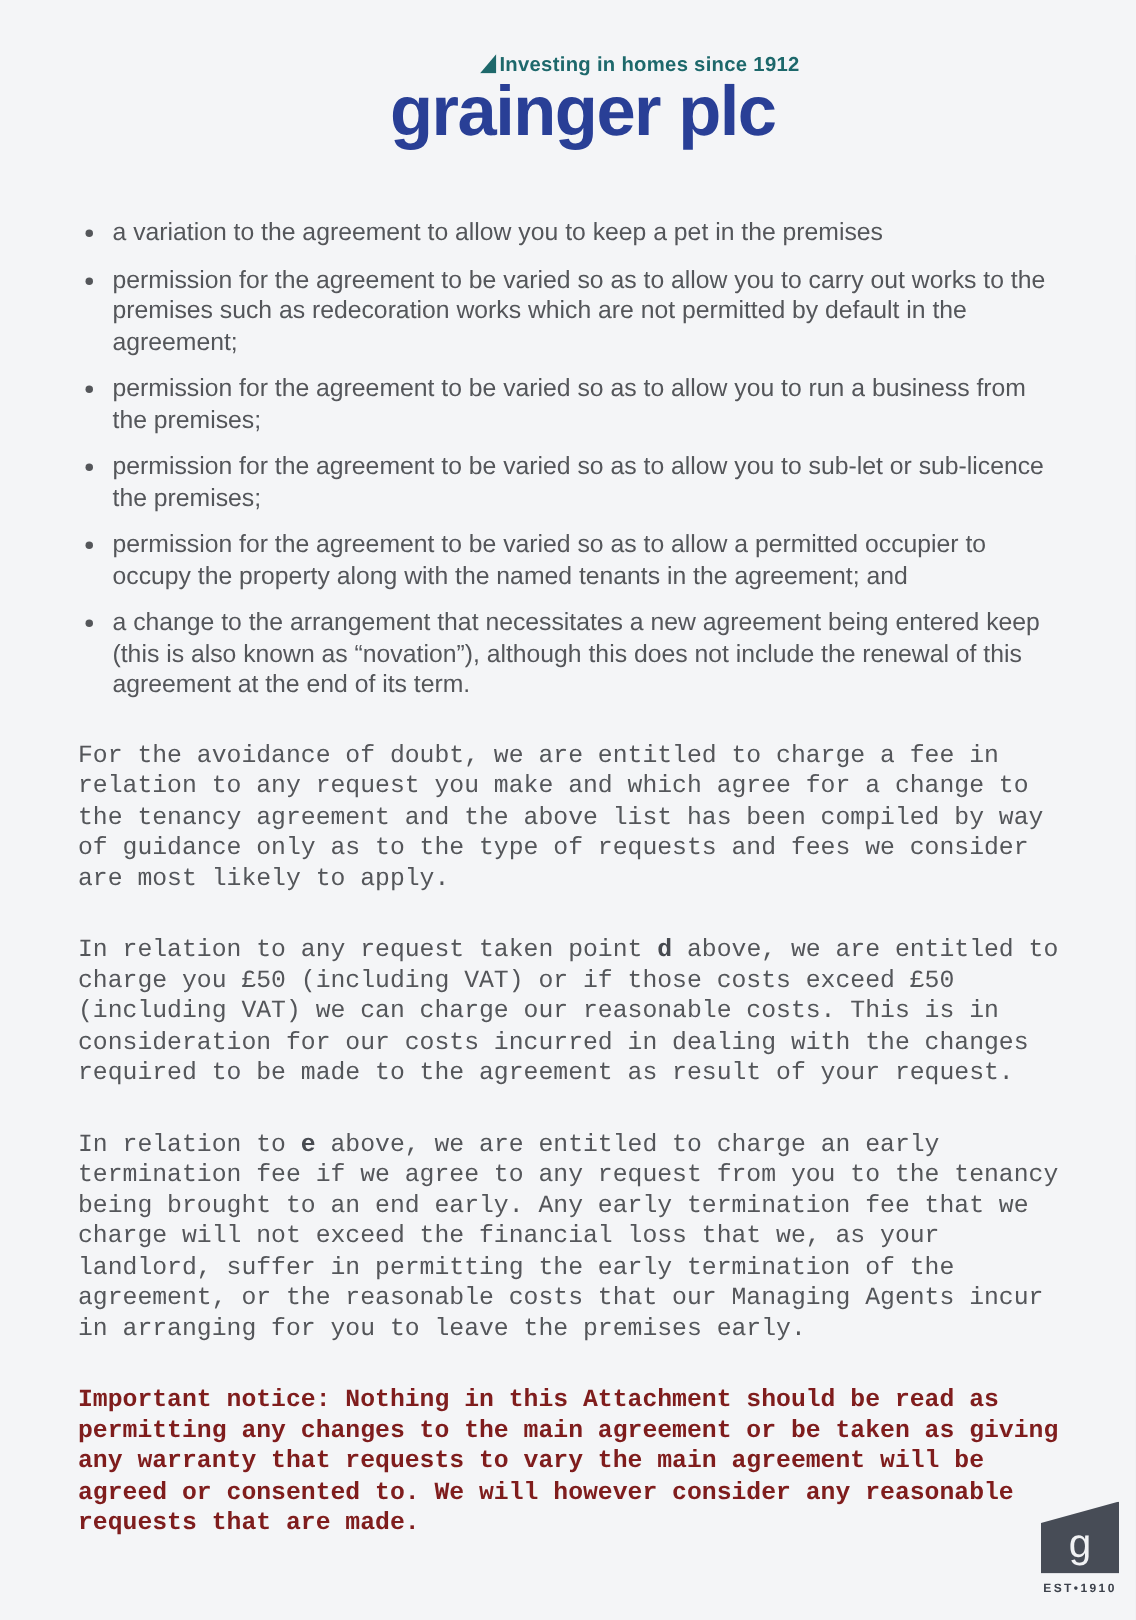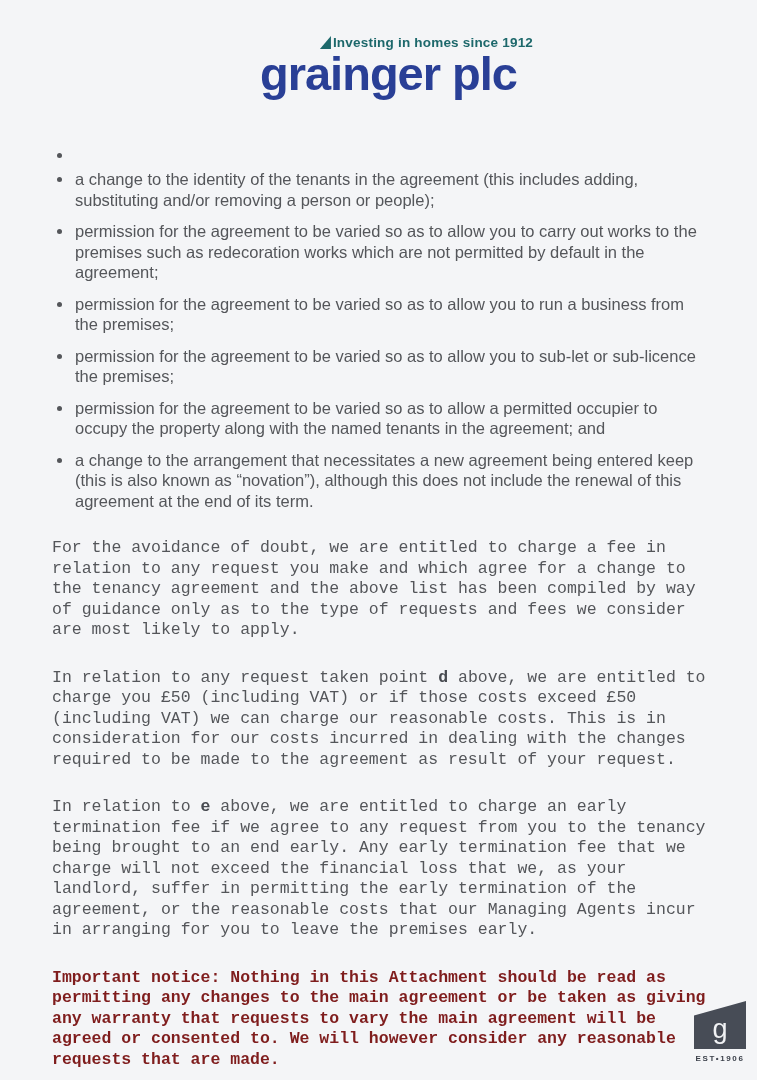--- a/index.html
+++ b/index.html
@@ -128,24 +128,21 @@
       <span class="tagline">Investing in homes since 1912</span>
     </div>
     <div class="brand">grainger plc</div>
   </header>
 
   <main class="content">
 
     <ul class="bullets">
       <li>
         <span class="bullet-dot"></span>
-      </li>
-      <li>
-        <span class="bullet-dot"></span>
-        <span class="li-text">a change to the identity of the tenants in the agreement (this includes adding, substituting and/or removing a person or people);</span>
+        <span class="li-text">a variation to the agreement to allow you to keep a pet in the premises</span>
       </li>
       <li>
         <span class="bullet-dot"></span>
         <span class="li-text">permission for the agreement to be varied so as to allow you to carry out works to the premises such as redecoration works which are not permitted by default in the agreement;</span>
       </li>
       <li>
         <span class="bullet-dot"></span>
         <span class="li-text">permission for the agreement to be varied so as to allow you to run a business from the premises;</span>
       </li>
       <li>
@@ -169,16 +166,16 @@
     <p><span>In relation to </span><span class="point-letter">e</span><span> above, we are entitled to charge an early termination fee if we agree to any request from you to the tenancy being brought to an end early. Any early termination fee that we charge will not exceed the financial loss that we, as your landlord, suffer in permitting the early termination of the agreement, or the reasonable costs that our Managing Agents incur in arranging for you to leave the premises early.</span></p>
 
     <p class="notice">Important notice: Nothing in this Attachment should be read as permitting any changes to the main agreement or be taken as giving any warranty that requests to vary the main agreement will be agreed or consented to. We will however consider any reasonable requests that are made.</p>
 
   </main>
 
   <footer class="footer-logo">
     <div class="house-icon">
       <span class="monogram">g</span>
     </div>
-    <div class="est">EST•1906</div>
+    <div class="est">EST•1910</div>
   </footer>
 
 </div>
 
 </body></html>

